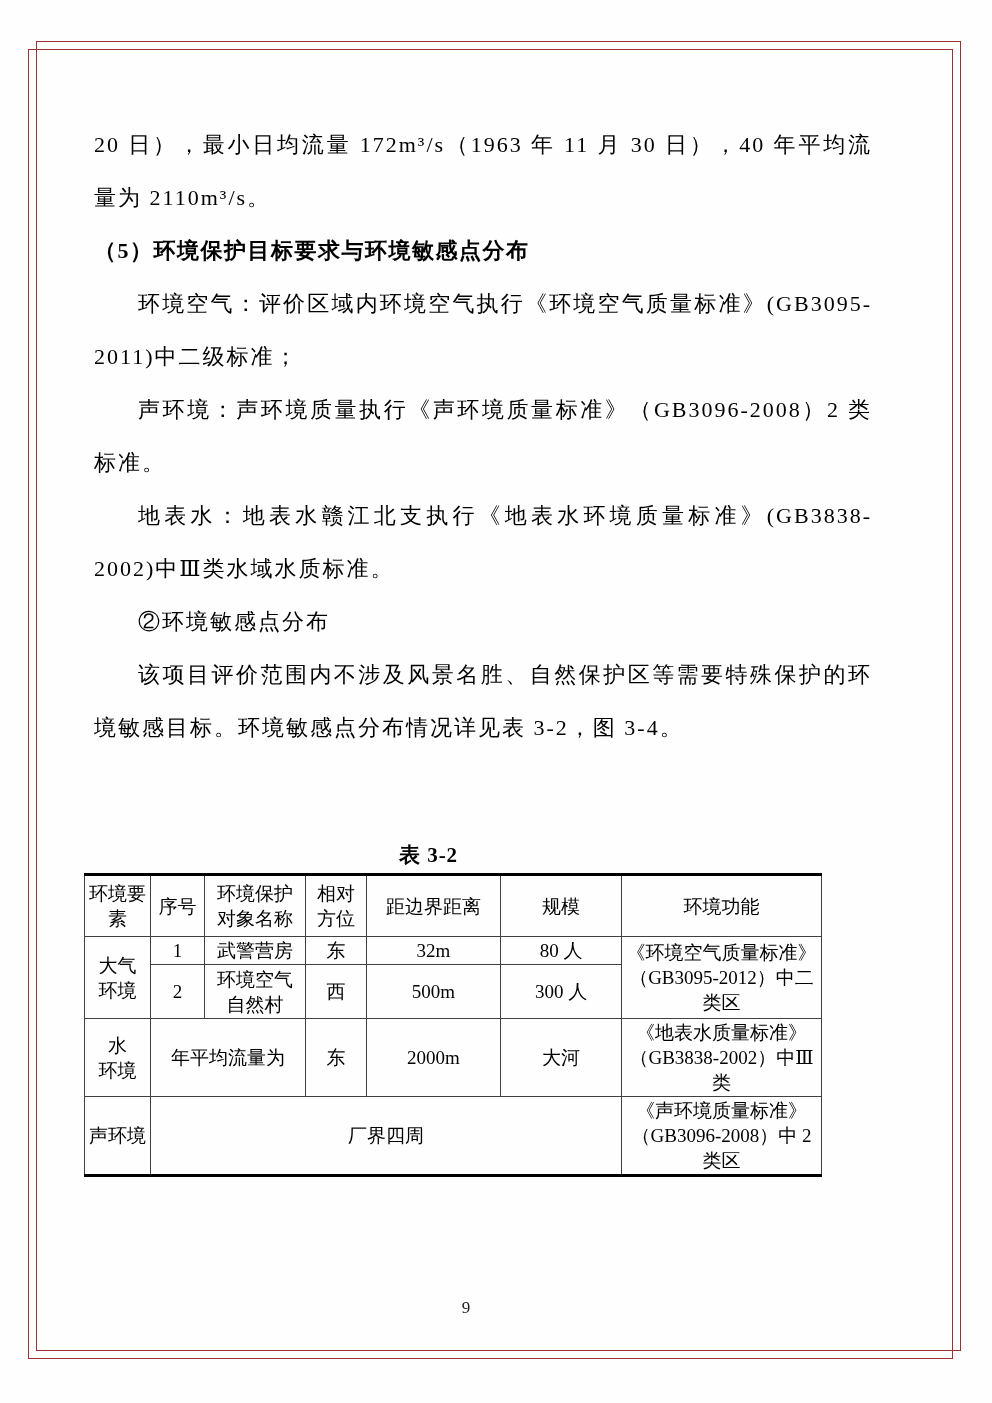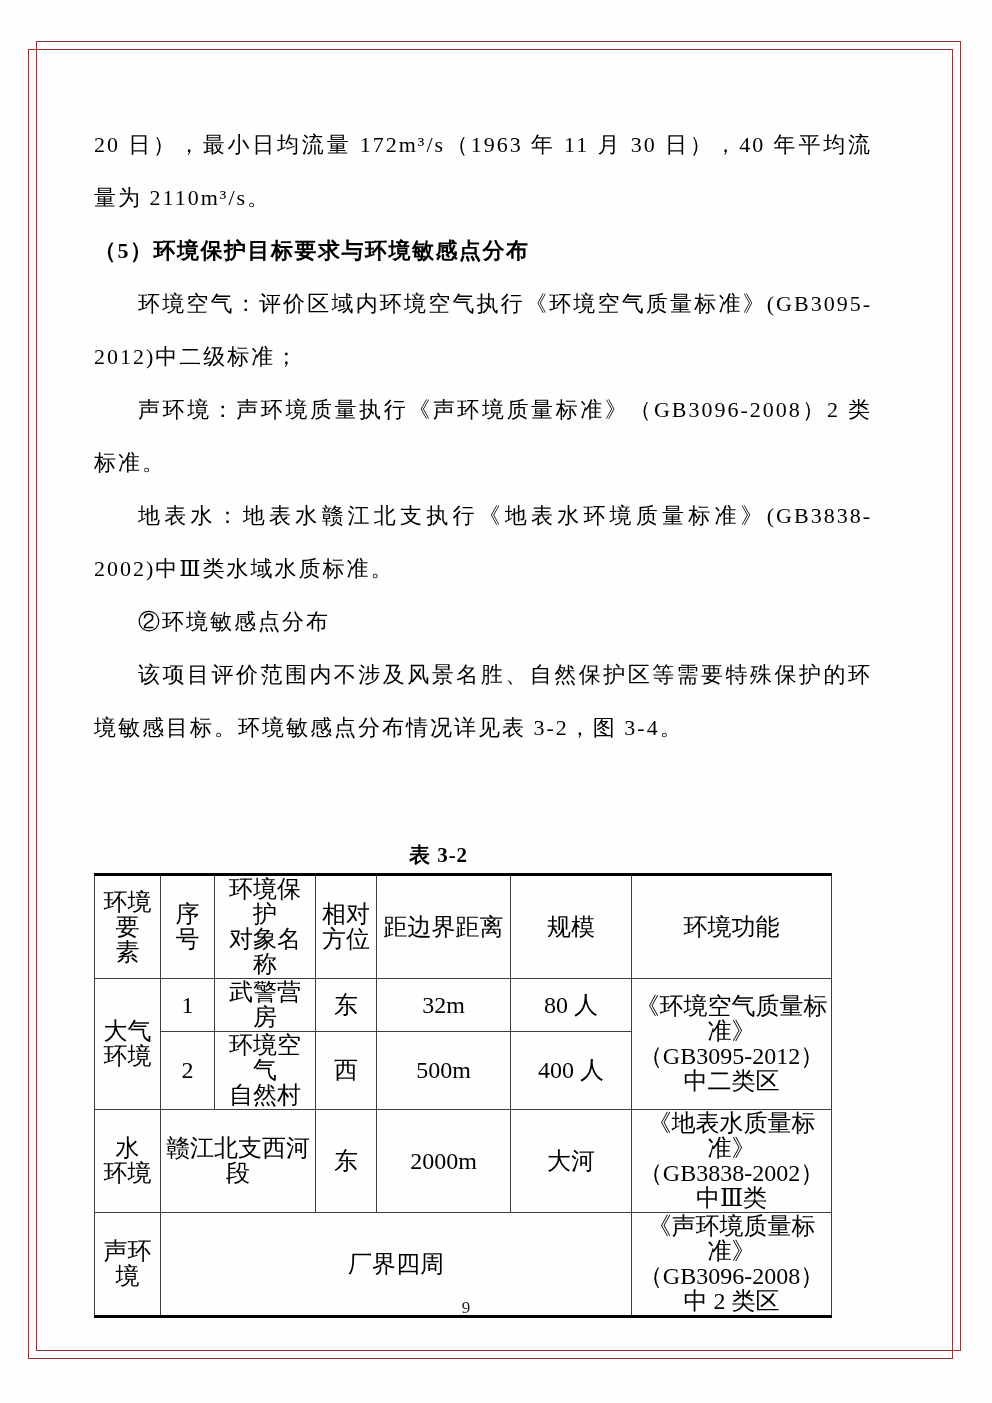--- a/index.html
+++ b/index.html
@@ -17,30 +17,30 @@
 
   .content{
     position:absolute;left:94px;top:118px;width:778px;
     font-size:22px;line-height:53px;letter-spacing:2px;
     text-align:justify;
   }
   .para{margin:0;}
   .para.indent{text-indent:2em;}
   .para.bold{font-weight:bold;letter-spacing:1.5px;}
 
-  .table-block{position:absolute;left:94px;top:842px;width:737px;}
+  .table-block{position:absolute;left:84px;top:842px;width:737px;}
   .caption{
     display:flex;justify-content:center;align-items:baseline;
     gap:52px;padding-right:48px;
     font-weight:bold;font-size:21px;line-height:26px;
     margin-bottom:5px;letter-spacing:1px;
   }
   table.sens{
     width:737px;border-collapse:collapse;table-layout:fixed;
-    font-size:24px;line-height:25px;text-align:center;
+    font-size:19px;line-height:25px;text-align:center;
     border-top:3px solid #000;border-bottom:3px solid #000;
   }
   table.sens td, table.sens th{
     border:1px solid #3f3f3f;
     font-weight:normal;
     vertical-align:middle;
     white-space:pre-line;
     padding:1px 3px;
     overflow:hidden;
   }
@@ -59,21 +59,21 @@
 <body>
 
 <div class="page">
 
   <div class="frame frame-a"></div>
   <div class="frame frame-b"></div>
 
   <div class="content">
     <p class="para">20 日），最小日均流量 172m³/s（1963 年 11 月 30 日），40 年平均流量为 2110m³/s。</p>
     <p class="para bold">（5）环境保护目标要求与环境敏感点分布</p>
-    <p class="para indent">环境空气：评价区域内环境空气执行《环境空气质量标准》(GB3095-2012)中二级标准；</p>
+    <p class="para indent">环境空气：评价区域内环境空气执行《环境空气质量标准》(GB3095-2011)中二级标准；</p>
     <p class="para indent">声环境：声环境质量执行《声环境质量标准》（GB3096-2008）2 类标准。</p>
     <p class="para indent">地表水：地表水赣江北支执行《地表水环境质量标准》(GB3838-2002)中Ⅲ类水域水质标准。</p>
     <p class="para indent">②环境敏感点分布</p>
     <p class="para indent">该项目评价范围内不涉及风景名胜、自然保护区等需要特殊保护的环境敏感目标。环境敏感点分布情况详见表 3-2，图 3-4。</p>
   </div>
 
   <div class="table-block">
     <div class="caption">
       <span>表 3-2</span>
     </div>
@@ -111,26 +111,26 @@
           <td>80 人</td>
           <td rowspan="2">《环境空气质量标准》
 （GB3095-2012）中二类区</td>
         </tr>
         <tr class="r2">
           <td>2</td>
           <td>环境空气
 自然村</td>
           <td>西</td>
           <td>500m</td>
-          <td>400 人</td>
+          <td>300 人</td>
         </tr>
         <tr class="r3">
           <td>水
 环境</td>
-          <td colspan="2">赣江北支西河段</td>
+          <td colspan="2">年平均流量为</td>
           <td>东</td>
           <td>2000m</td>
           <td>大河</td>
           <td>《地表水质量标准》
 （GB3838-2002）中Ⅲ类</td>
         </tr>
         <tr class="r4">
           <td>声环境</td>
           <td colspan="5">厂界四周</td>
           <td>《声环境质量标准》

